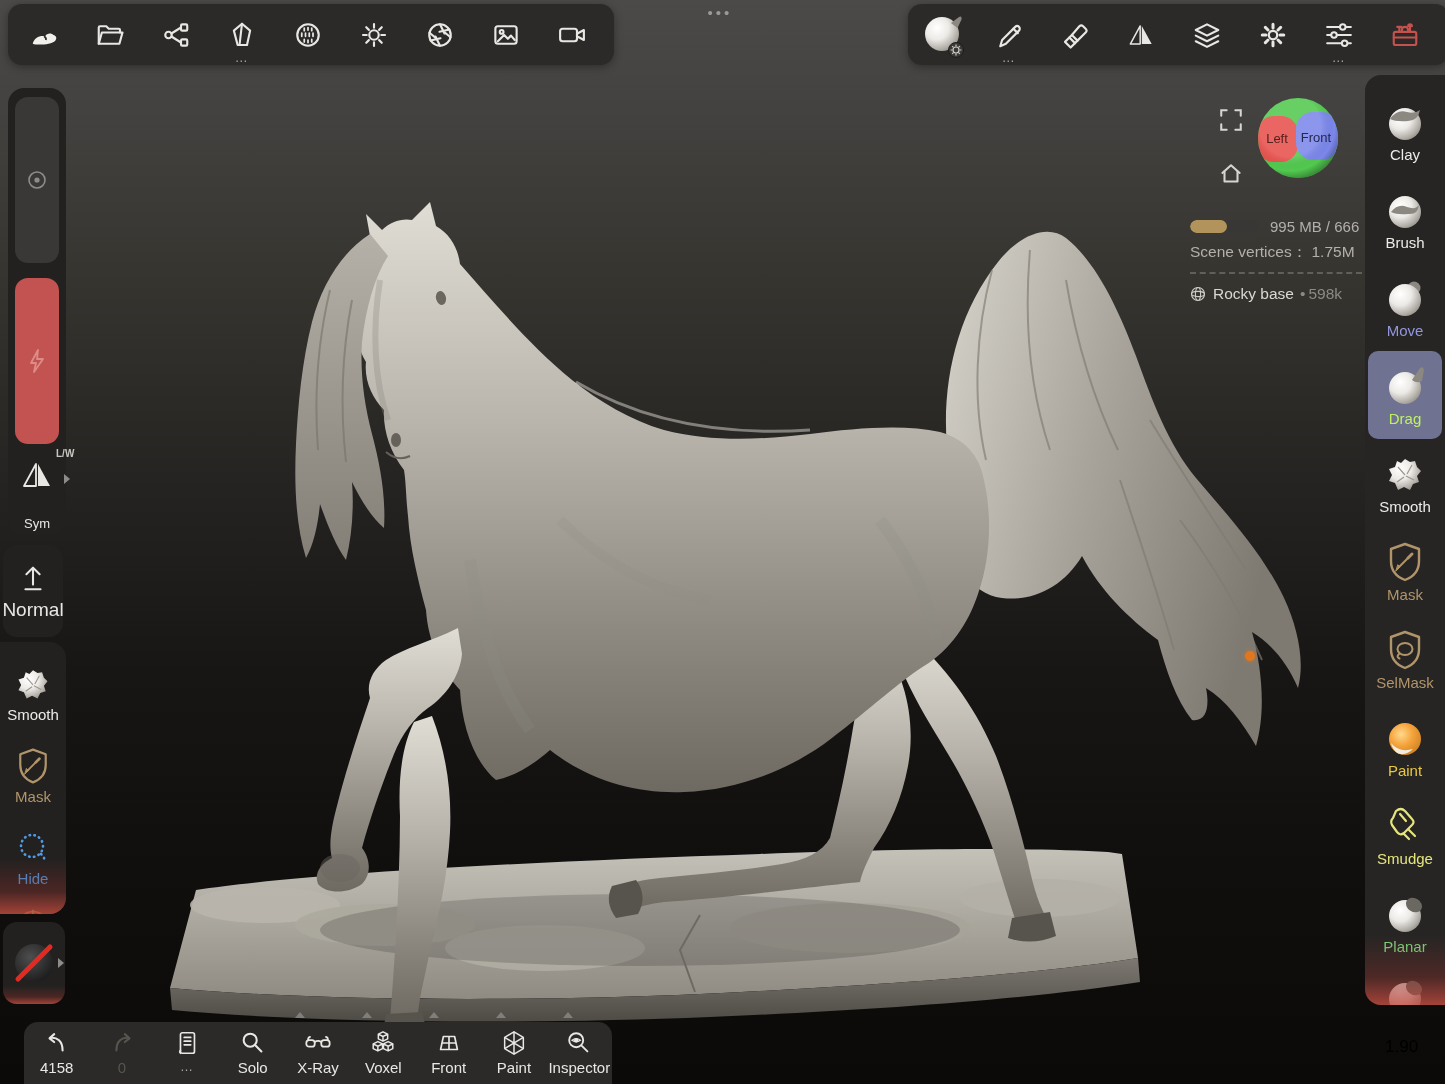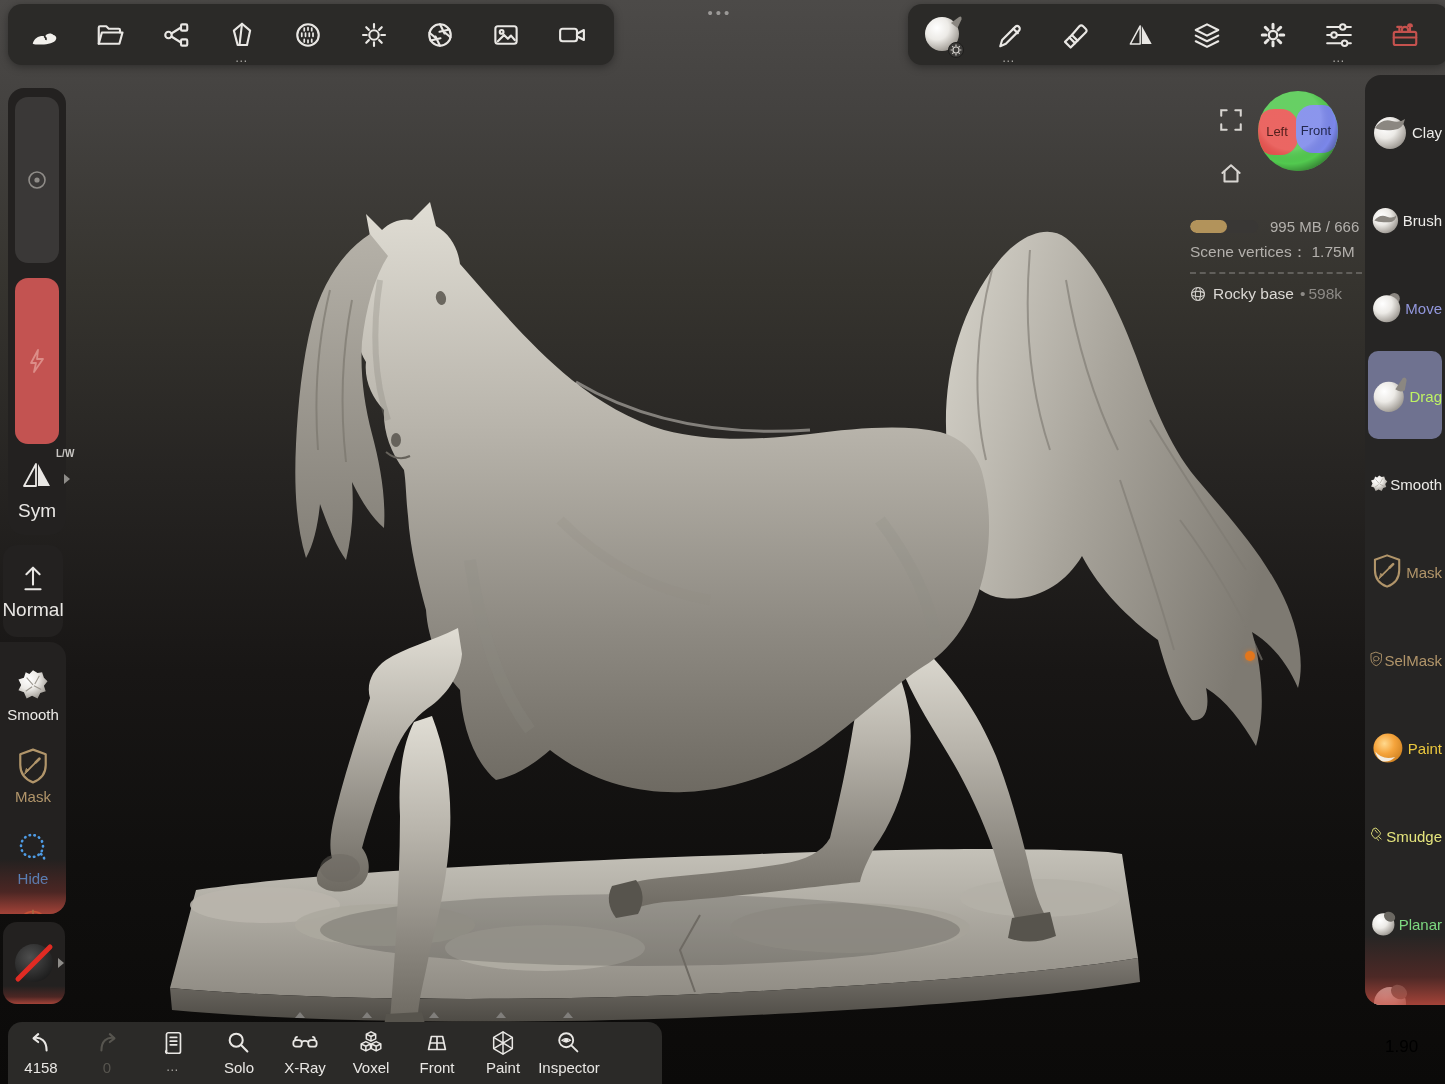--- a/index.html
+++ b/index.html
@@ -9,45 +9,45 @@
     background:linear-gradient(180deg,#4c4a48 0%,#444240 10%,#36342f 26%,#262422 44%,#181615 62%,#100f0e 80%,#0b0a09 100%);
   }
   .abs{position:absolute;}
   .card{position:absolute;background:#2b2a28;border-radius:14px;box-shadow:0 2px 8px rgba(0,0,0,.35);}
   .panel{position:absolute;background:#232221;}
   .row{display:flex;align-items:center;}
   .cell{width:66px;height:61px;display:flex;align-items:center;justify-content:center;position:relative;}
   .odots{position:absolute;bottom:1px;left:0;right:0;text-align:center;font-size:13px;color:#a8a6a2;letter-spacing:1.5px;line-height:1;}
   
   .rail{left:1365px;top:75px;width:80px;height:930px;border-radius:16px 0 0 16px;overflow:hidden;padding-top:12px;box-sizing:border-box;}
-  .tool{width:74px;margin:0 3px;height:88px;display:flex;flex-direction:row;align-items:center;justify-content:center;border-radius:10px;}
+  .tool{width:74px;margin:0 3px;height:88px;display:flex;flex-direction:column;align-items:center;justify-content:center;border-radius:10px;}
   .tool .tlabel{font-size:15px;margin-top:2px;}
   .tool.sel{background:#6f7290;}
   .c-white{color:#ecebe8}.c-purple{color:#9297dd}.c-purple-sel{color:#bef264}
   .c-tan{color:#b1956a}.c-yellow{color:#eac73e}.c-lime{color:#e5e57d}.c-green{color:#7dd880}.c-blue{color:#4e9be4}
   .red-fade{position:absolute;left:0;right:0;bottom:0;pointer-events:none;
     background:linear-gradient(180deg,rgba(35,33,32,0) 0%,rgba(125,45,40,.45) 60%,rgba(195,75,62,.8) 100%);}
   
   .slidercard{left:8px;top:88px;width:58px;height:447px;background:#232120;border-radius:16px;}
   .track{position:absolute;left:7px;width:44px;height:166px;border-radius:13px;display:flex;align-items:center;justify-content:center;}
   .track1{top:9px;background:#3a3837;}
   .track2{top:190px;background:#c35351;}
   .symbox{position:absolute;left:0;top:370px;width:58px;text-align:center;}
   .lw{position:absolute;left:36px;top:-10px;font-size:10px;color:#c9c7c4;font-weight:bold;}
-  .symlabel{font-size:19px;color:#e9e7e4;margin-top:4px;}
+  .symlabel{font-size:13px;color:#e9e7e4;margin-top:20px;}
   .normalcard{left:3px;top:545px;width:60px;height:92px;background:#232120;border-radius:14px;display:flex;flex-direction:column;align-items:center;justify-content:center;}
   .normalcard span{font-size:19px;color:#e9e7e4;margin-top:4px;}
   .ltools{left:0;top:642px;width:66px;height:272px;background:#232120;border-radius:0 16px 16px 0;overflow:hidden;padding-top:10px;box-sizing:border-box;}
   .ltool{height:82px;display:flex;flex-direction:column;align-items:center;justify-content:center;}
   .ltool span{font-size:15px;margin-top:2px;}
   .nomat{left:3px;top:922px;width:62px;height:82px;background:#232120;border-radius:14px;overflow:hidden;display:flex;align-items:center;justify-content:center;}
   .caret-r{width:0;height:0;border-top:5px solid transparent;border-bottom:5px solid transparent;border-left:6px solid #8e8c89;position:absolute;}
   .caret-u{position:absolute;width:0;height:0;border-left:5px solid transparent;border-right:5px solid transparent;border-bottom:6px solid #807e7b;top:1012px;}
   
-  .bbar{left:8px;top:1022px;width:654px;height:62px;background:#2b2a28;border-radius:14px 14px 0 0;display:flex;text-align:right;}
+  .bbar{left:24px;top:1022px;width:588px;height:62px;background:#2b2a28;border-radius:14px 14px 0 0;display:flex;text-align:right;}
   .bcell{width:66px;display:flex;flex-direction:column;align-items:center;justify-content:flex-start;padding-top:7px;box-sizing:border-box;position:relative;}
   .bcell .blabel{font-size:15px;color:#e9e7e4;margin-top:2px;}
   .bcell .dim{color:#57554f;}
   
   .info{left:1190px;top:218px;width:174px;overflow:hidden;position:absolute;}
   .meml{display:flex;align-items:center;white-space:nowrap;}
   .mempill{width:68px;height:13px;border-radius:7px;background:#393735;flex:none;overflow:hidden;}
   .memfill{height:100%;background:#b2935b;border-radius:7px;}
   .memtxt{font-size:15px;color:#b3b0ac;margin-left:12px;}
   .vert{font-size:15.5px;color:#b3b0ac;margin-top:7px;white-space:nowrap;}
@@ -395,21 +395,21 @@
 
   <div class="red-fade" style="height:70px;"></div>
 </div>
 
 <div class="abs" style="left:1218px;top:107px;">
   <svg width="26" height="26" viewBox="0 0 24 24" stroke="#d8d5d1" stroke-width="1.9" fill="none" stroke-linecap="round">
       <path d="M3 8 V3 H8 M16 3 H21 V8 M21 16 V21 H16 M8 21 H3 V16"></path>
     </svg>
 </div>
 
-<div class="abs" style="left:1256px;top:89px;text-align:center;">
+<div class="abs" style="left:1256px;top:96px;text-align:center;">
   <svg width="84" height="84" viewBox="0 0 84 84">
     <clipPath id="navclip">
         <circle cx="42" cy="42" r="40"></circle>
       </clipPath>
     <g clip-path="url(#navclip)">
       <rect x="0" y="0" width="84" height="84" fill="#52c94f"></rect>
       <rect x="1" y="20" width="41" height="46" rx="17" fill="#e8514d"></rect>
       <rect x="40" y="16" width="43" height="48" rx="17" fill="#7b87ea"></rect>
       <circle cx="42" cy="42" r="40" fill="url(#g-navshade)"></circle>
     </g>

